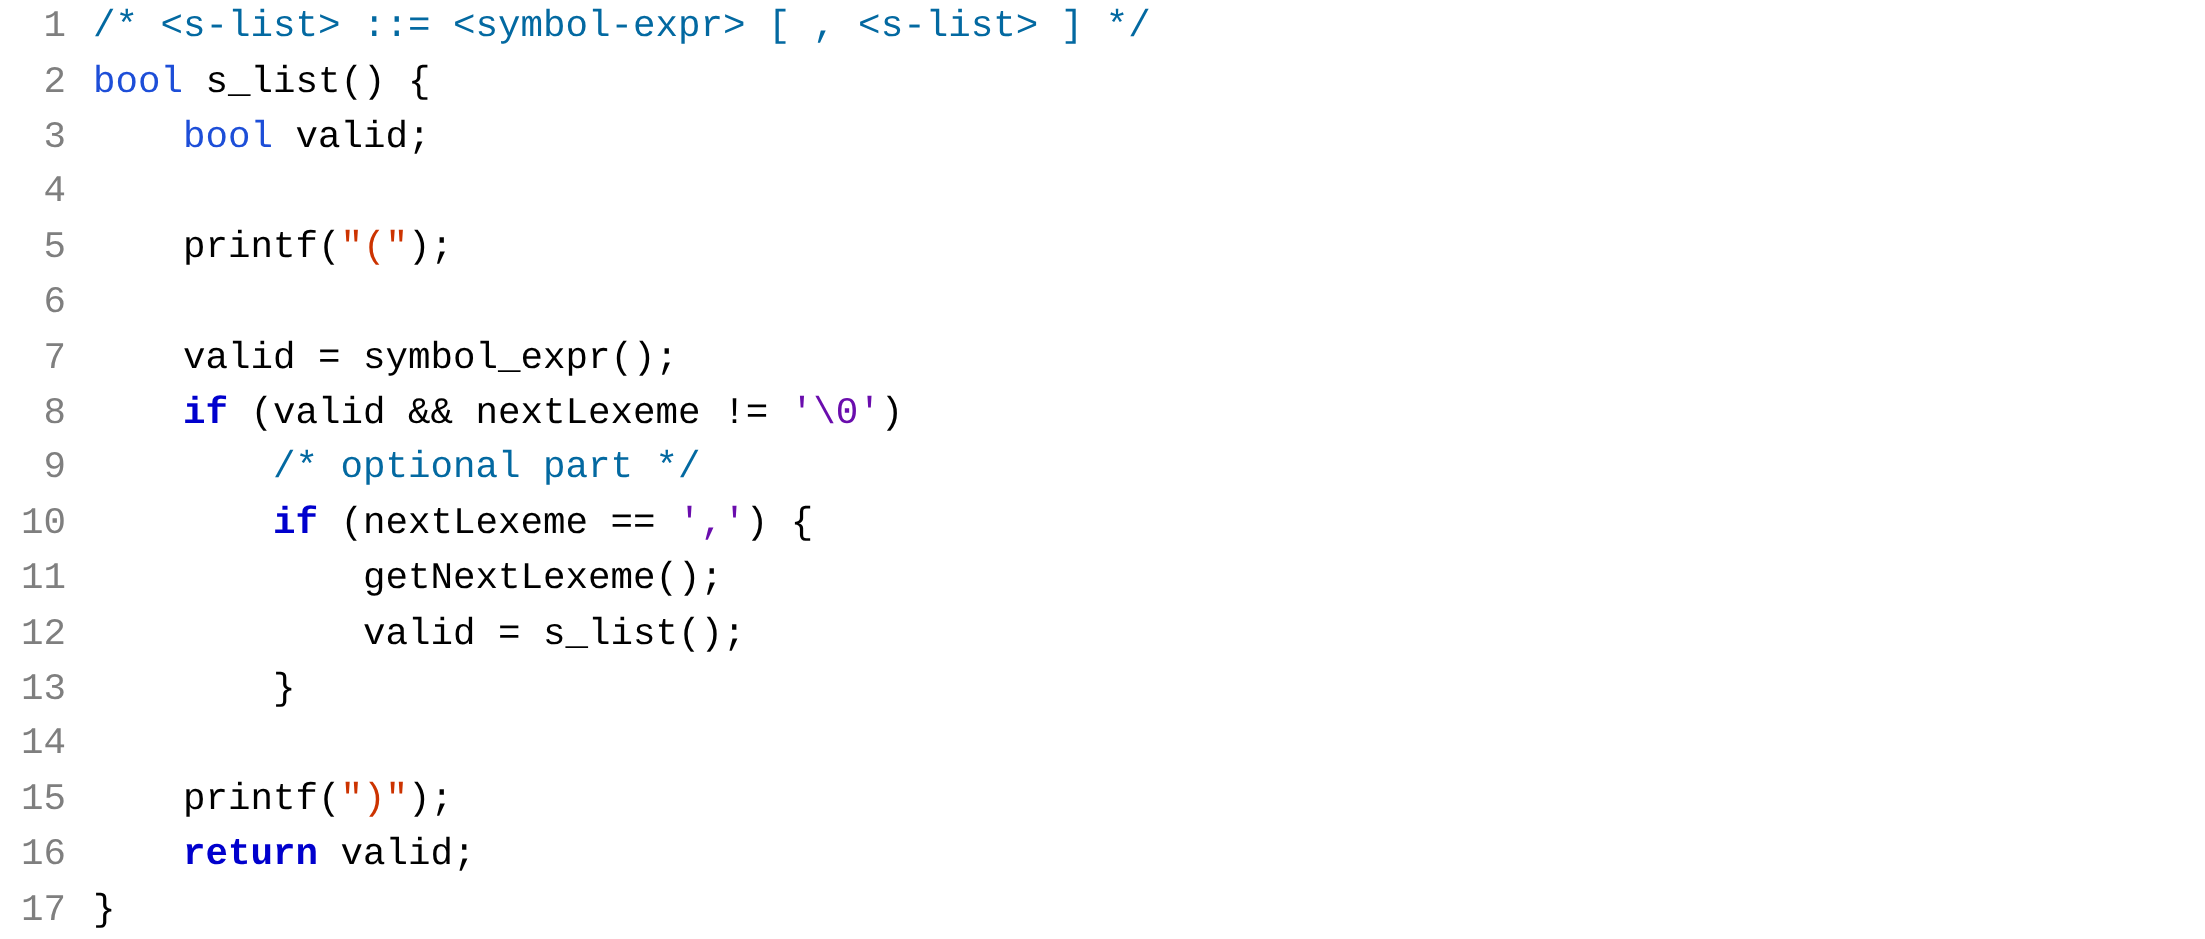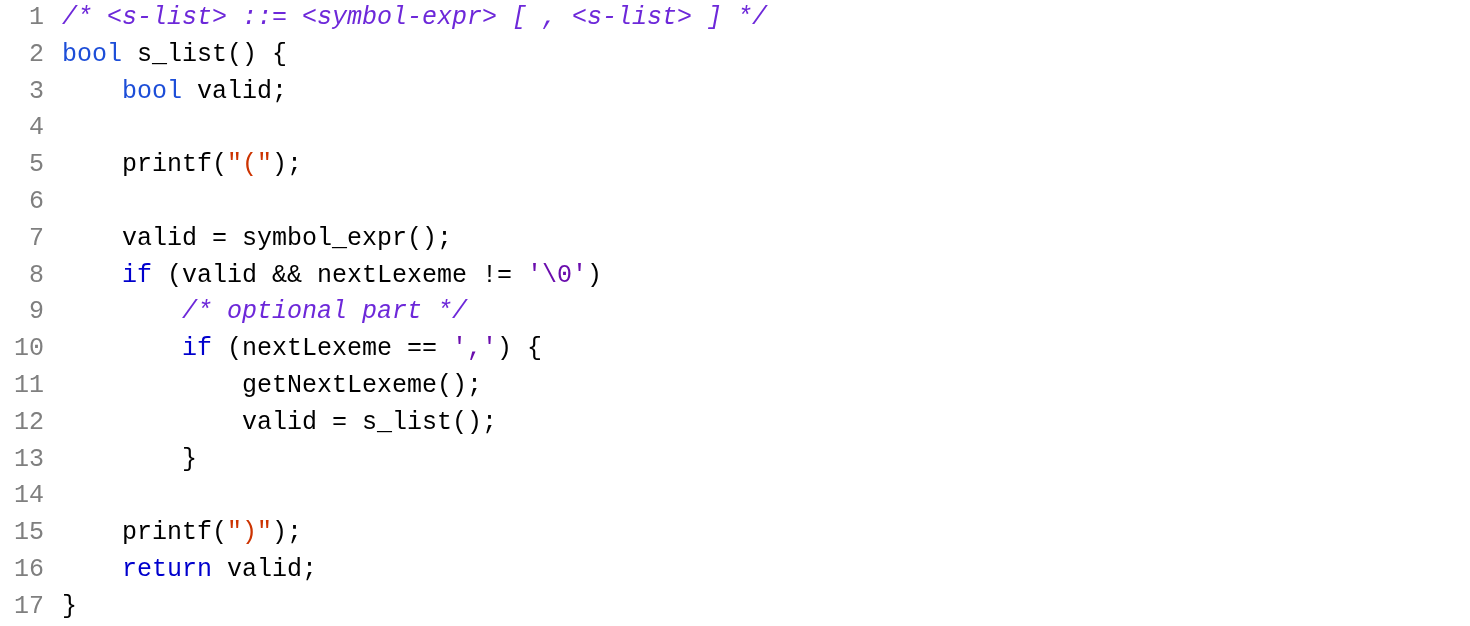--- a/index.html
+++ b/index.html
@@ -23,22 +23,22 @@
   .lineno {
     width: 44px;
     text-align: right;
     color: #7f7f7f;
     padding-right: 18px;
     user-select: none;
   }
   .code {
     color: #000000;
   }
-  .cm  { color: #6d28d9; font-style: italic; }   
-  .kw  { color: #0000cd; font-weight: normal; }     
+  .cm  { color: #0369a1; }   
+  .kw  { color: #0000cd; font-weight: bold; }     
   .ty  { color: #1d4ed8; }                        
   .str { color: #cc3300; }                        
   .ch  { color: #6a0dad; }                        
 </style>
 </head>
 <body>
 
 <div class="code-container" id="listing"><div class="line"><span class="lineno">1</span><span class="code"><span class="cm">/* &lt;s-list&gt; ::= &lt;symbol-expr&gt; [ , &lt;s-list&gt; ] */</span></span></div><div class="line"><span class="lineno">2</span><span class="code"><span class="ty">bool</span><span> s_list() {</span></span></div><div class="line"><span class="lineno">3</span><span class="code"><span>    </span><span class="ty">bool</span><span> valid;</span></span></div><div class="line"><span class="lineno">4</span><span class="code"><span></span></span></div><div class="line"><span class="lineno">5</span><span class="code"><span>    printf(</span><span class="str">"("</span><span>);</span></span></div><div class="line"><span class="lineno">6</span><span class="code"><span></span></span></div><div class="line"><span class="lineno">7</span><span class="code"><span>    valid = symbol_expr();</span></span></div><div class="line"><span class="lineno">8</span><span class="code"><span>    </span><span class="kw">if</span><span> (valid &amp;&amp; nextLexeme != </span><span class="ch">'\0'</span><span>)</span></span></div><div class="line"><span class="lineno">9</span><span class="code"><span>        </span><span class="cm">/* optional part */</span></span></div><div class="line"><span class="lineno">10</span><span class="code"><span>        </span><span class="kw">if</span><span> (nextLexeme == </span><span class="ch">','</span><span>) {</span></span></div><div class="line"><span class="lineno">11</span><span class="code"><span>            getNextLexeme();</span></span></div><div class="line"><span class="lineno">12</span><span class="code"><span>            valid = s_list();</span></span></div><div class="line"><span class="lineno">13</span><span class="code"><span>        }</span></span></div><div class="line"><span class="lineno">14</span><span class="code"><span></span></span></div><div class="line"><span class="lineno">15</span><span class="code"><span>    printf(</span><span class="str">")"</span><span>);</span></span></div><div class="line"><span class="lineno">16</span><span class="code"><span>    </span><span class="kw">return</span><span> valid;</span></span></div><div class="line"><span class="lineno">17</span><span class="code"><span>}</span></span></div></div>
 
 </body></html>

